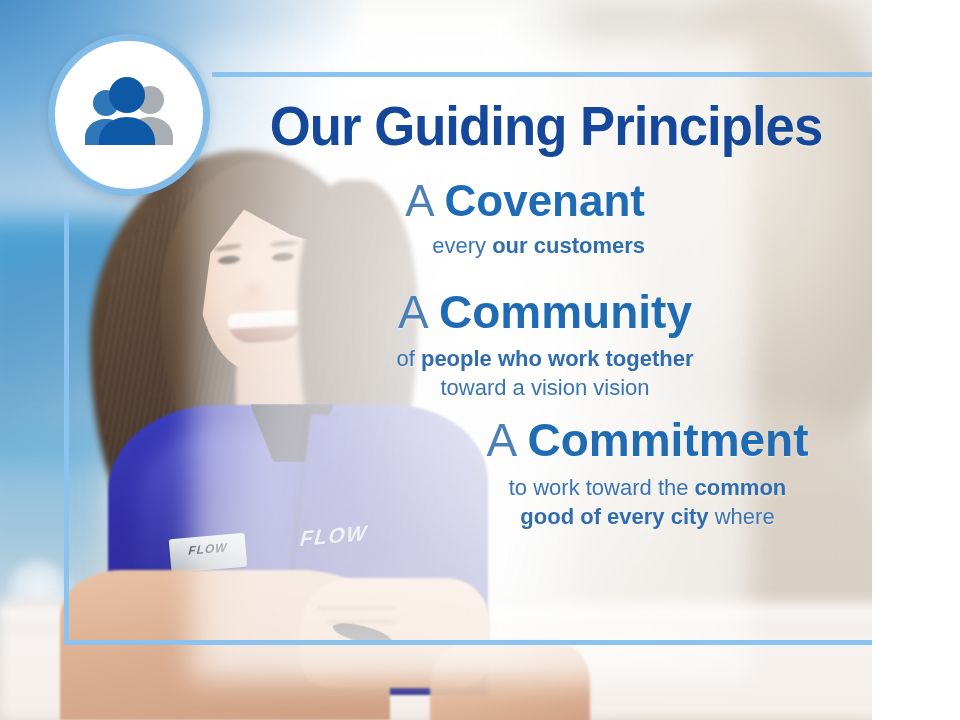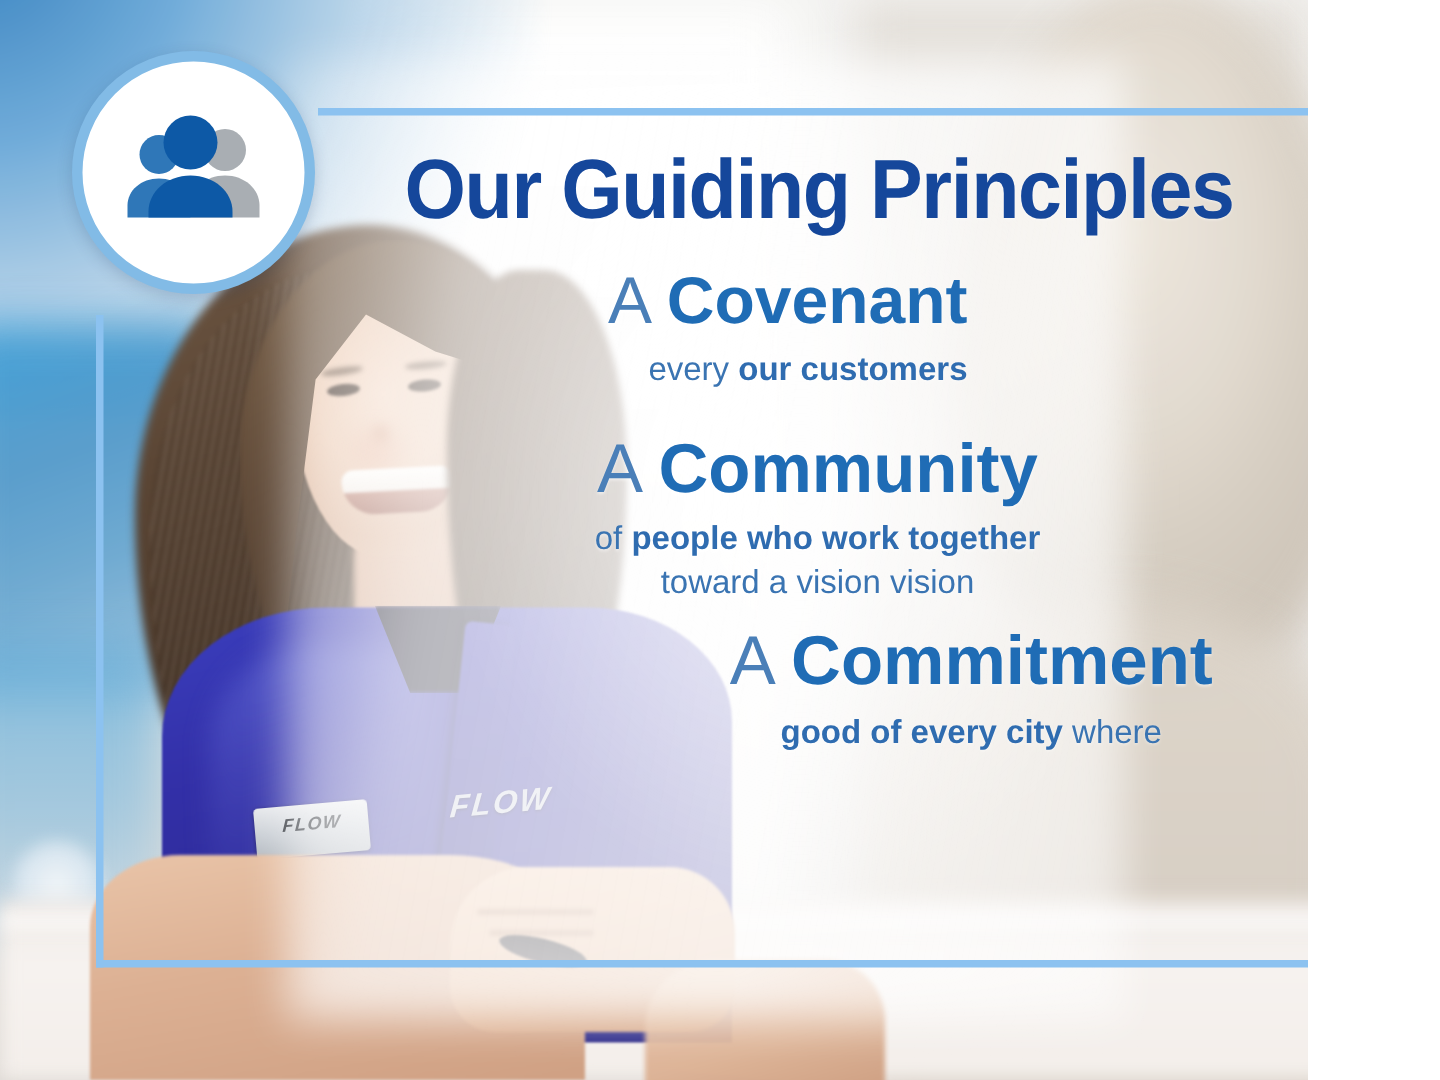--- a/index.html
+++ b/index.html
@@ -416,20 +416,23 @@
       </div>
     </div>
 
     <div class="stanza s3">
       <div class="head">
         <span class="art">A </span>
         <span class="word">Commitment</span>
       </div>
       <div class="sub">
         <div>
+          <span>to work toward the </span><b>common</b>
+        </div>
+        <div>
           <b>good of every city</b><span> where</span>
         </div>
       </div>
     </div>
 
   </div>
 
 </div>
 
 </body></html>

